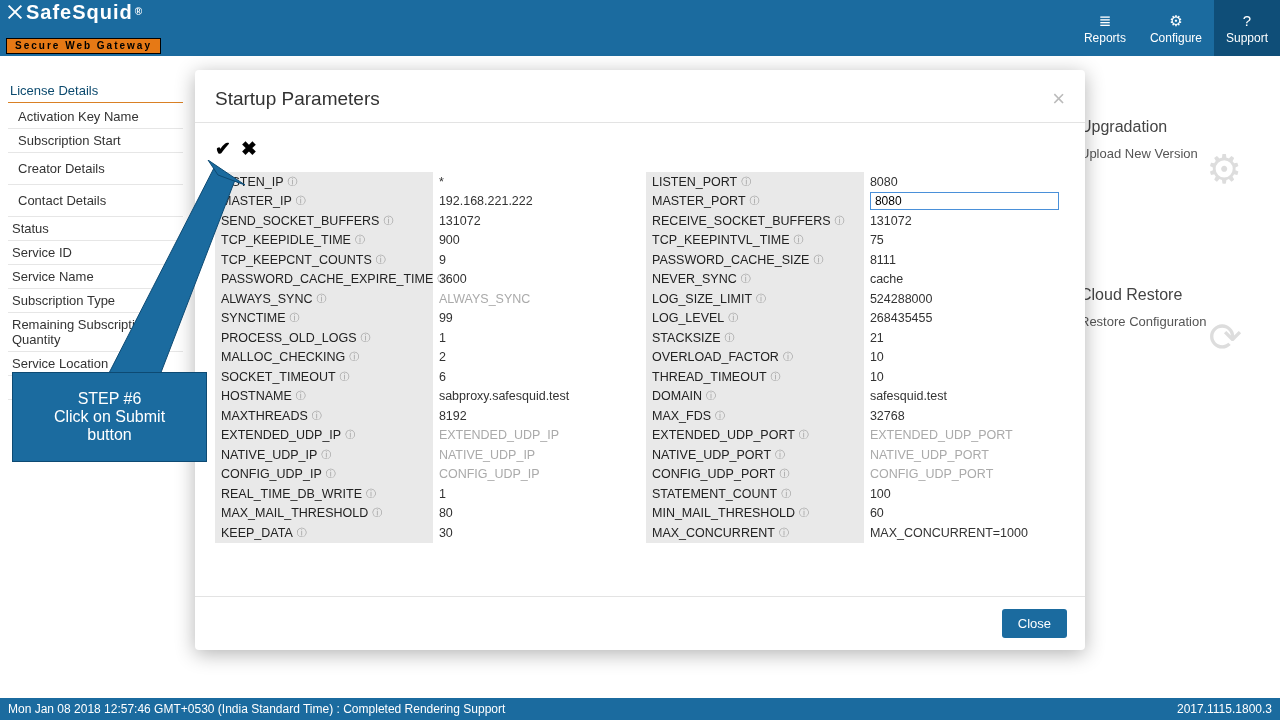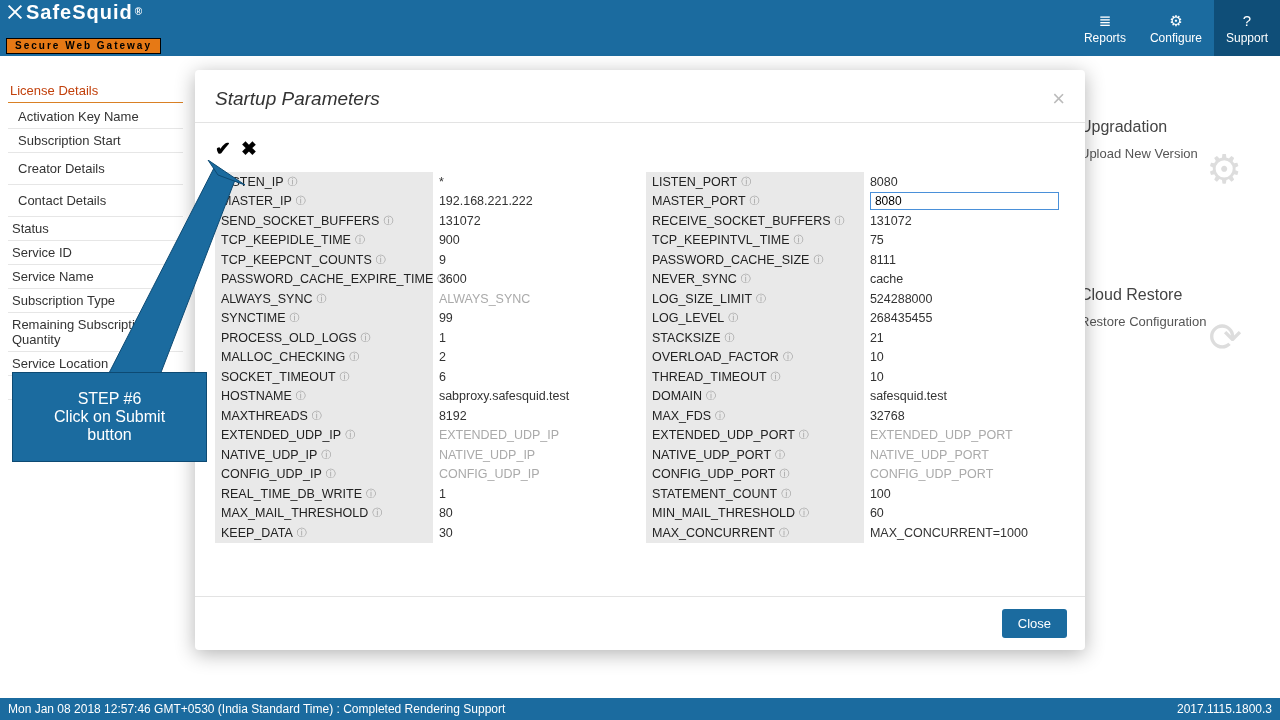--- a/index.html
+++ b/index.html
@@ -53,21 +53,21 @@
   }
   .nav-item.active { background: #0f4e78; }
   .nav-icon { font-size: 15px; line-height:1; margin-bottom:3px;}
   
   .sidebar {
     position: absolute;
     left: 8px; top: 80px;
     width: 175px;
   }
   .sb-head {
-    color: #c2410c;
+    color: #0c4a6e;
     border-bottom: 1px solid #d98024;
     padding: 3px 2px 4px;
     font-size: 13px;
     margin-bottom: 2px;
   }
   .sb-item, .sb-sub {
     padding: 4px 4px 4px 10px;
     border-bottom: 1px solid #e6e6e6;
     color: #333;
     font-size: 13px;
@@ -93,21 +93,21 @@
     background: #fff;
     box-shadow: 0 4px 20px rgba(0,0,0,0.3);
     border-radius: 4px;
     display:flex; flex-direction:column;
   }
   .modal-head {
     padding: 16px 20px 10px;
     border-bottom: 1px solid #e3e3e3;
     display:flex; justify-content:space-between; align-items:center;
   }
-  .modal-title { font-size: 19px; color: #333; font-style: italic; }
+  .modal-title { font-size: 19px; color: #333; }
   .modal-close { color:#bbb; font-size:22px; cursor:pointer; font-weight:300;}
   .modal-body {
     padding: 14px 20px 10px;
     flex:1;
     overflow:auto;
   }
   .action-row { margin-bottom: 12px; display:flex; gap:10px; }
   .act-btn { font-size:19px; font-weight:bold; cursor:pointer; color:#000;}
   .cols { display:flex; gap:12px; }
   .col { flex:1; }

